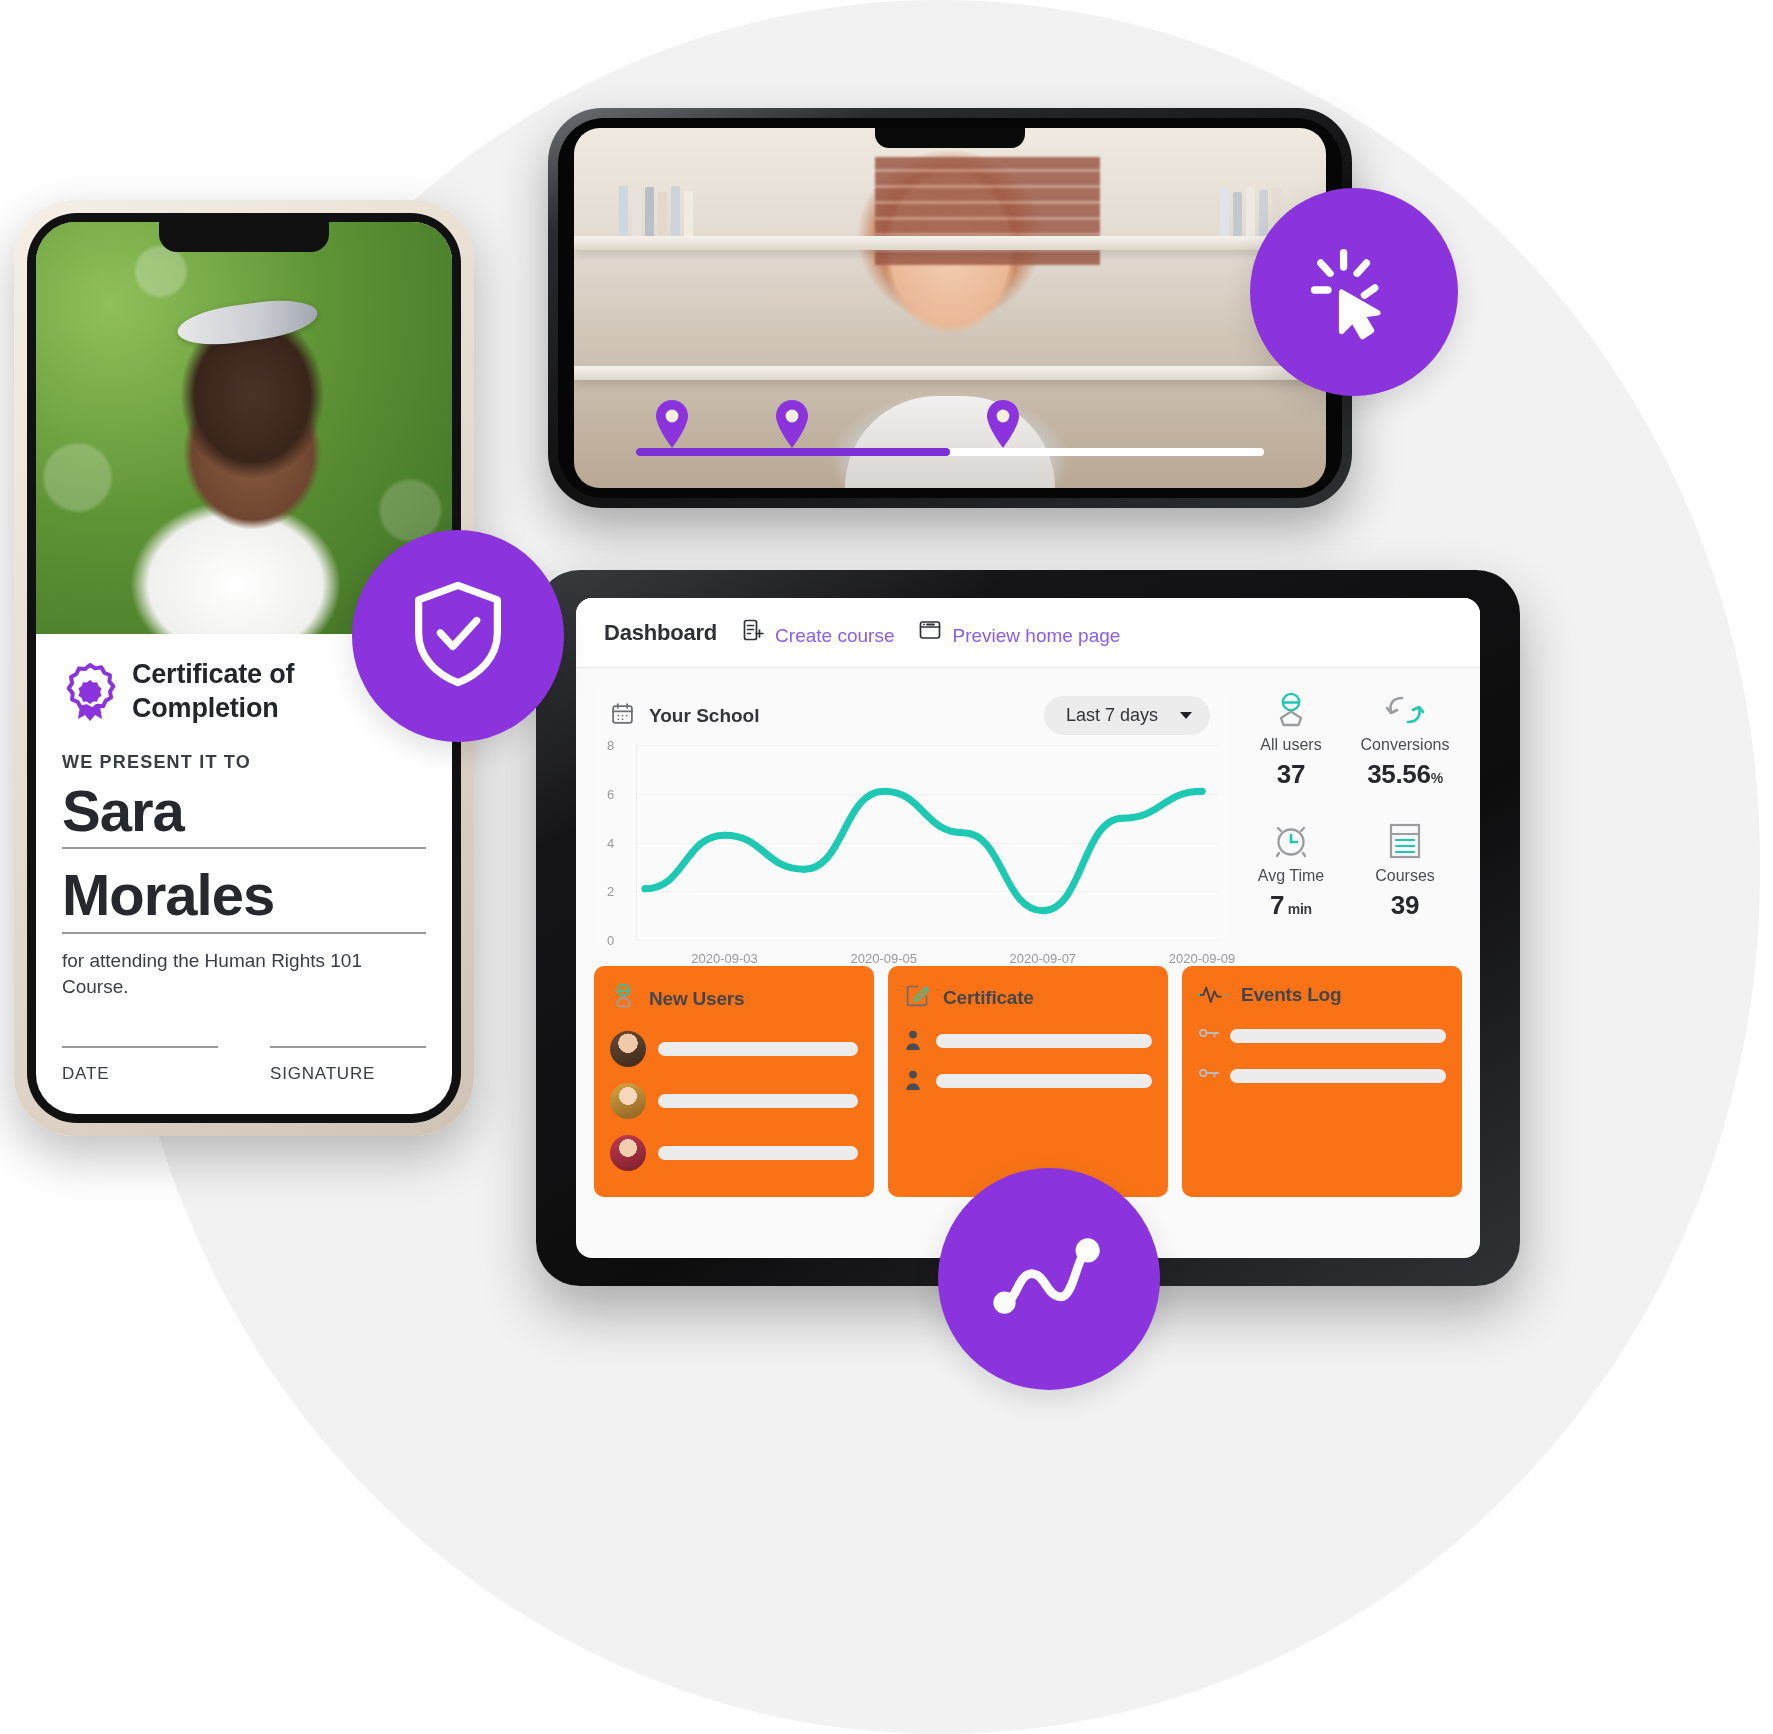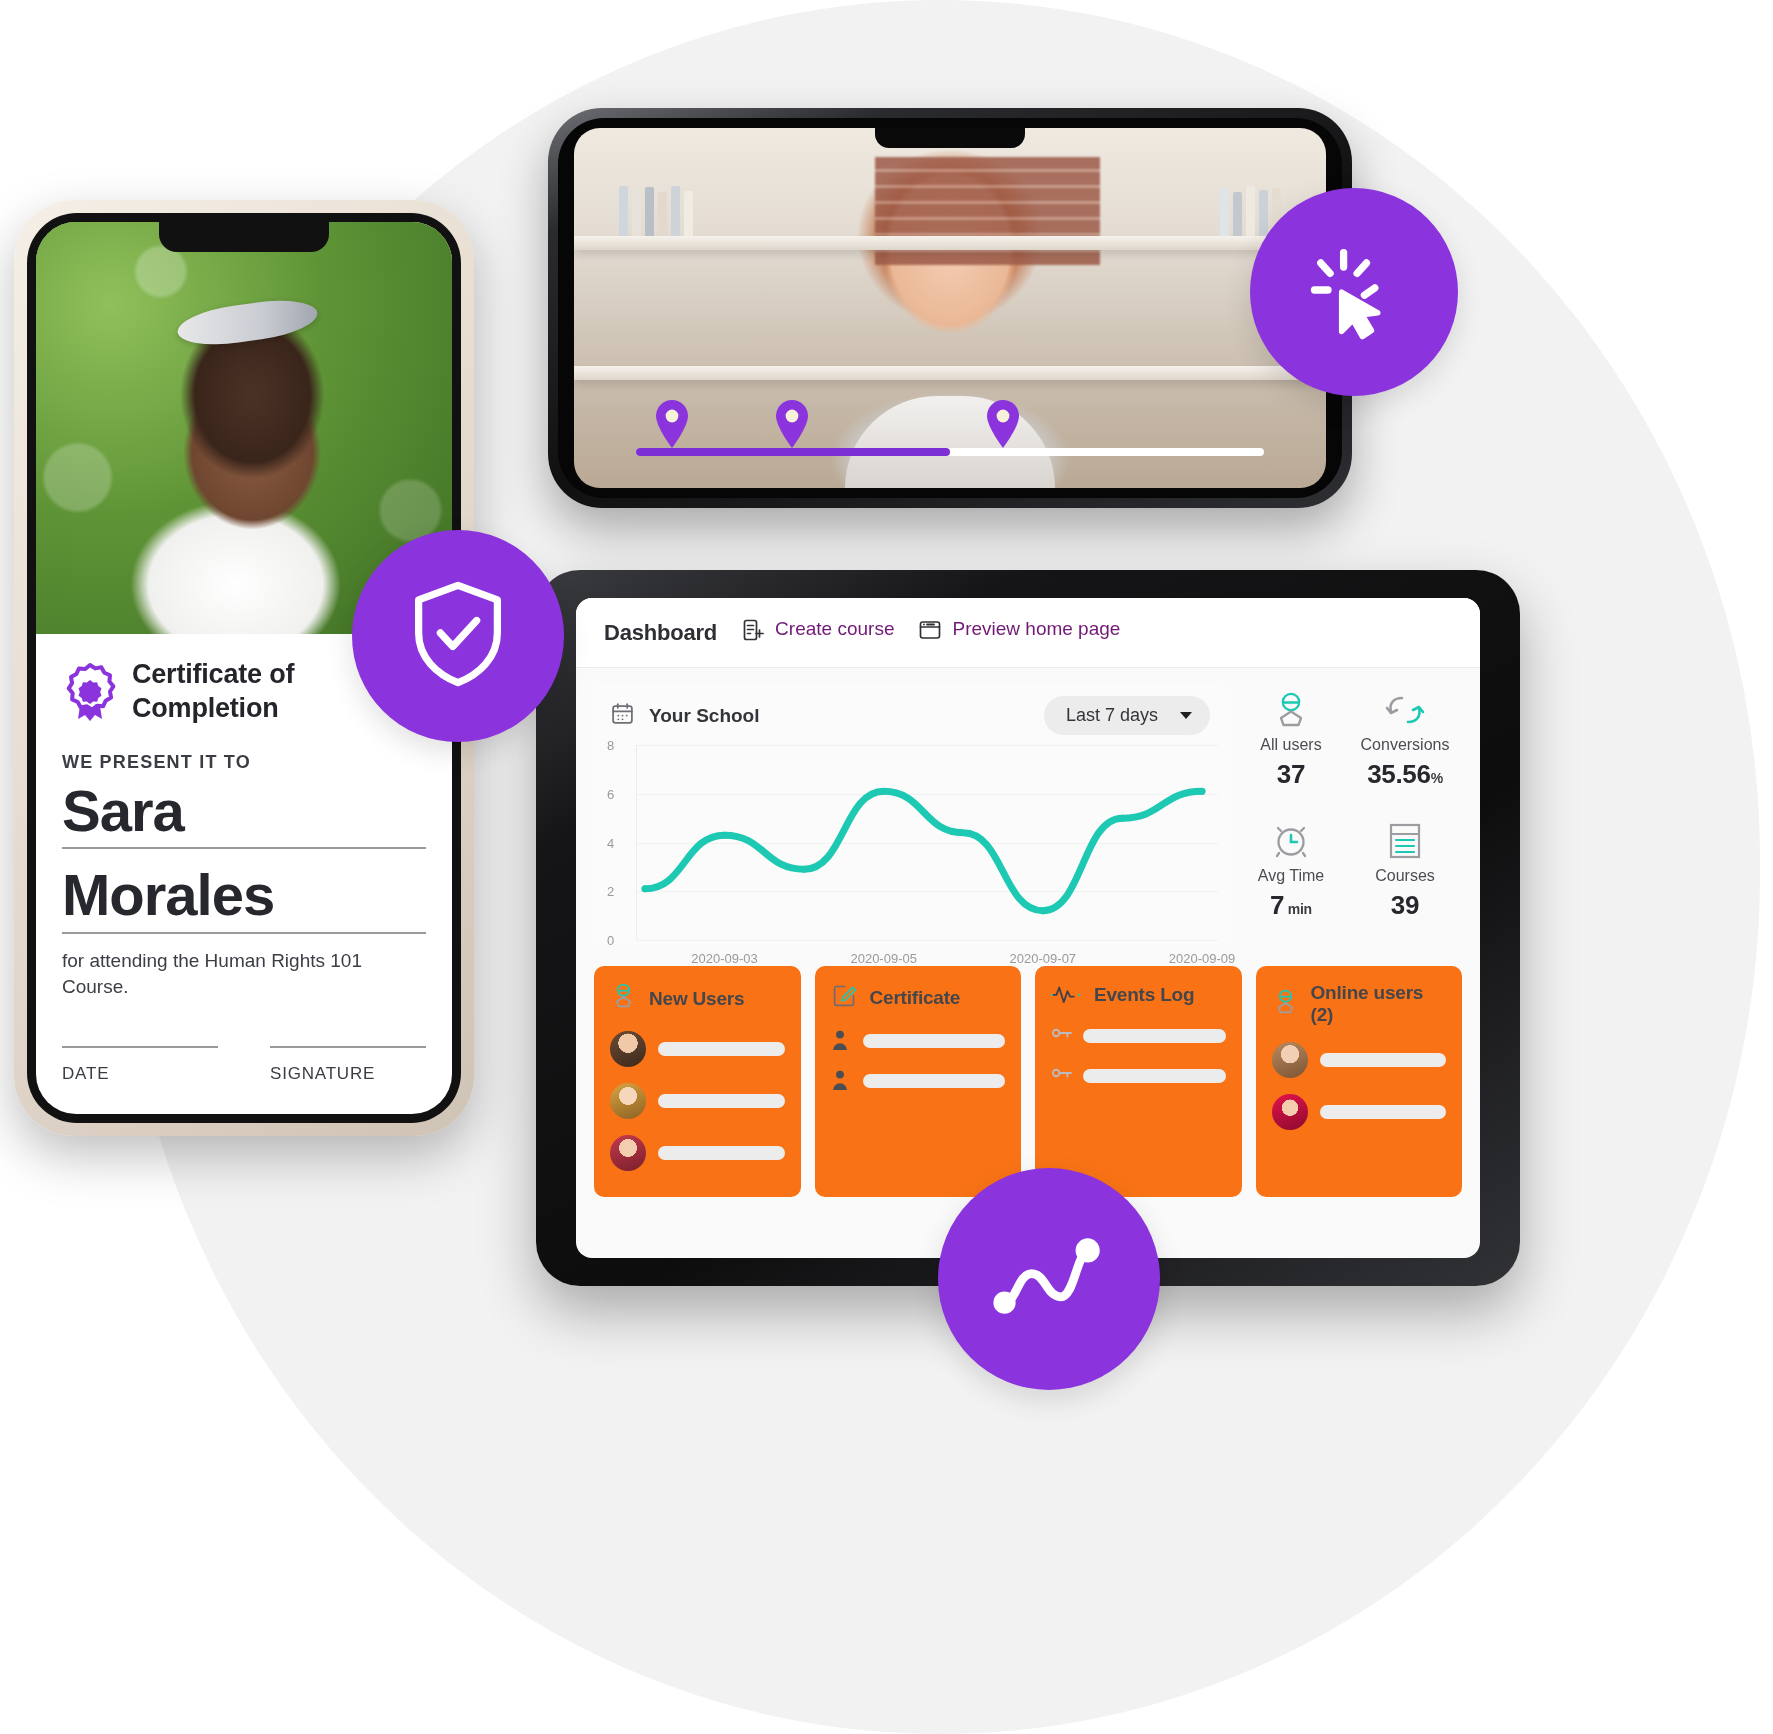--- a/index.html
+++ b/index.html
@@ -157,22 +157,22 @@
     position:absolute; left:40px; top:28px; right:40px; bottom:28px;
     background:#fafafa; border-radius:16px; overflow:hidden;
   }
   
   .dash-nav {
     height:70px; background:#fff; display:flex; align-items:center;
     gap:24px; padding:0 28px; border-bottom:1px solid #eceaec;
   }
   .dash-title { font-size:22px; font-weight:700; color:#2d2f34; letter-spacing:-.2px; }
   .dash-action {
-    display:flex; align-items:flex-start; gap:10px;
-    font-size:19px; color:#701a75;
+    display:flex; align-items:flex-end; gap:10px;
+    font-size:19px; color:#8b5cf6;
   }
   
   .analytics {
     background:#fafafa; padding:16px 18px 18px 18px;
     display:flex; gap:4px;
   }
   .chart-card {
     flex:1; background:#fbfbfb; border-radius:10px; padding:6px 8px 4px 8px;
   }
   .chart-head { display:flex; align-items:center; justify-content:space-between; padding:6px 8px 10px 8px; }
@@ -527,38 +527,20 @@
             </div>
             <div class="widget-row">
               <span class="ghost-person"><svg viewBox="0 0 24 20" width="22" height="18" fill="none" stroke="#b9bbbf" stroke-width="2" stroke-linecap="round">
                   <circle cx="5.5" cy="10" r="3.6"></circle>
                   <line x1="9" y1="10" x2="22" y2="10"></line>
                   <line x1="18" y1="10" x2="18" y2="14"></line>
                 </svg></span>
               <span class="skeleton"></span>
             </div>
           </div>
-          <div class="widget">
-            <div class="widget-head">
-              <span><svg viewBox="0 0 30 32" width="27" height="29" fill="none" stroke-width="1.9" stroke-linejoin="round">
-                  <circle cx="15" cy="9" r="6.3" stroke="#1ec9b3"></circle>
-                  <path d="M9.5 9.5h11" stroke="#1ec9b3"></path>
-                  <path d="M15 16.5 L22.5 21.5 L20.5 27 H9.5 L7.5 21.5 Z" stroke="#9b9da1"></path>
-                </svg></span>
-              <span class="widget-title">Online users (2)</span>
-            </div>
-            <div class="widget-row">
-              <span class="avatar" style="background:radial-gradient(circle at 50% 34%, #f2cfb4 0 30%, rgba(0,0,0,0) 31%), linear-gradient(160deg,#b98a5e,#7c5534)"></span>
-              <span class="skeleton"></span>
-            </div>
-            <div class="widget-row">
-              <span class="avatar" style="background:radial-gradient(circle at 50% 38%, #f4cdae 0 28%, rgba(0,0,0,0) 29%), linear-gradient(160deg,#e2134c,#8d0a2e)"></span>
-              <span class="skeleton"></span>
-            </div>
-          </div>
         </div>
     </div>
   </div>
 
   <div class="badge" id="badge-cursor">
     <span>
       <svg viewBox="0 0 100 100" width="104" height="104" fill="none" stroke="#fff" stroke-width="7" stroke-linecap="round">
         <path d="M38 52 L38 90 L49 79 L58 95 L67 89 L58 74 L73 72 Z" fill="#fff" stroke="#fff" stroke-width="5" stroke-linejoin="round"></path>
         <line x1="40" y1="14" x2="40" y2="28"></line>
         <line x1="18" y1="24" x2="27" y2="34"></line>

